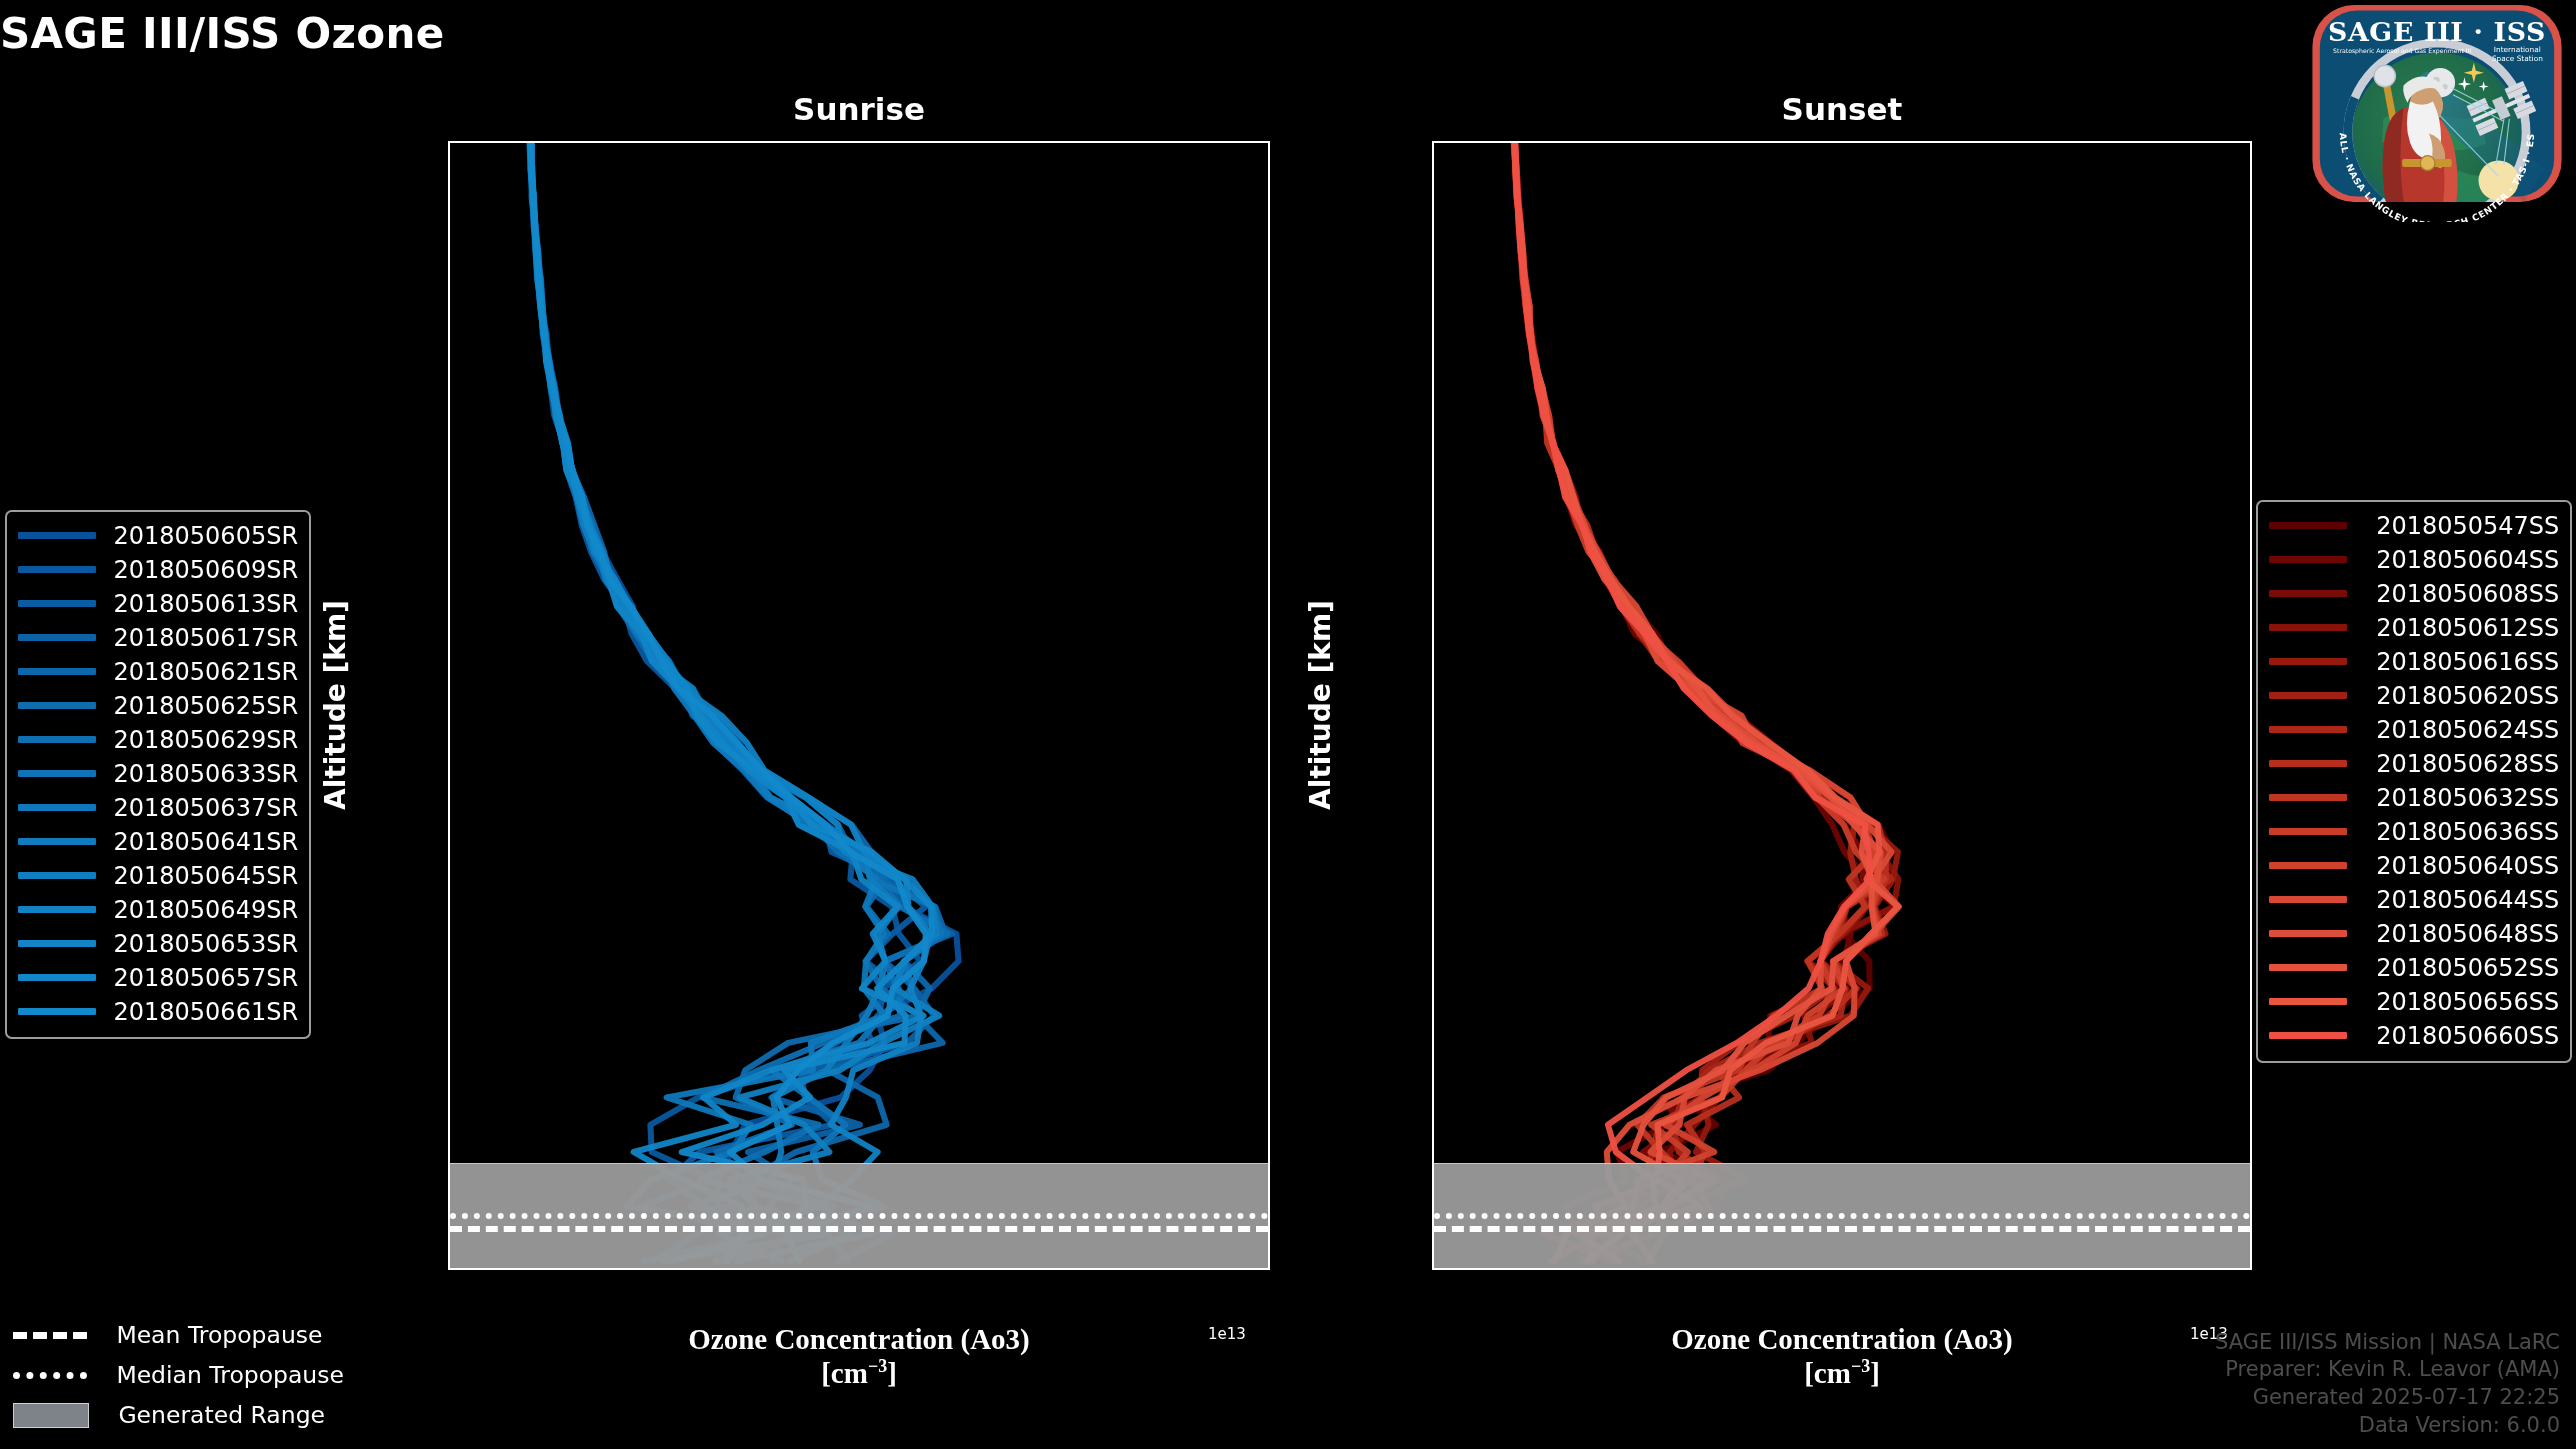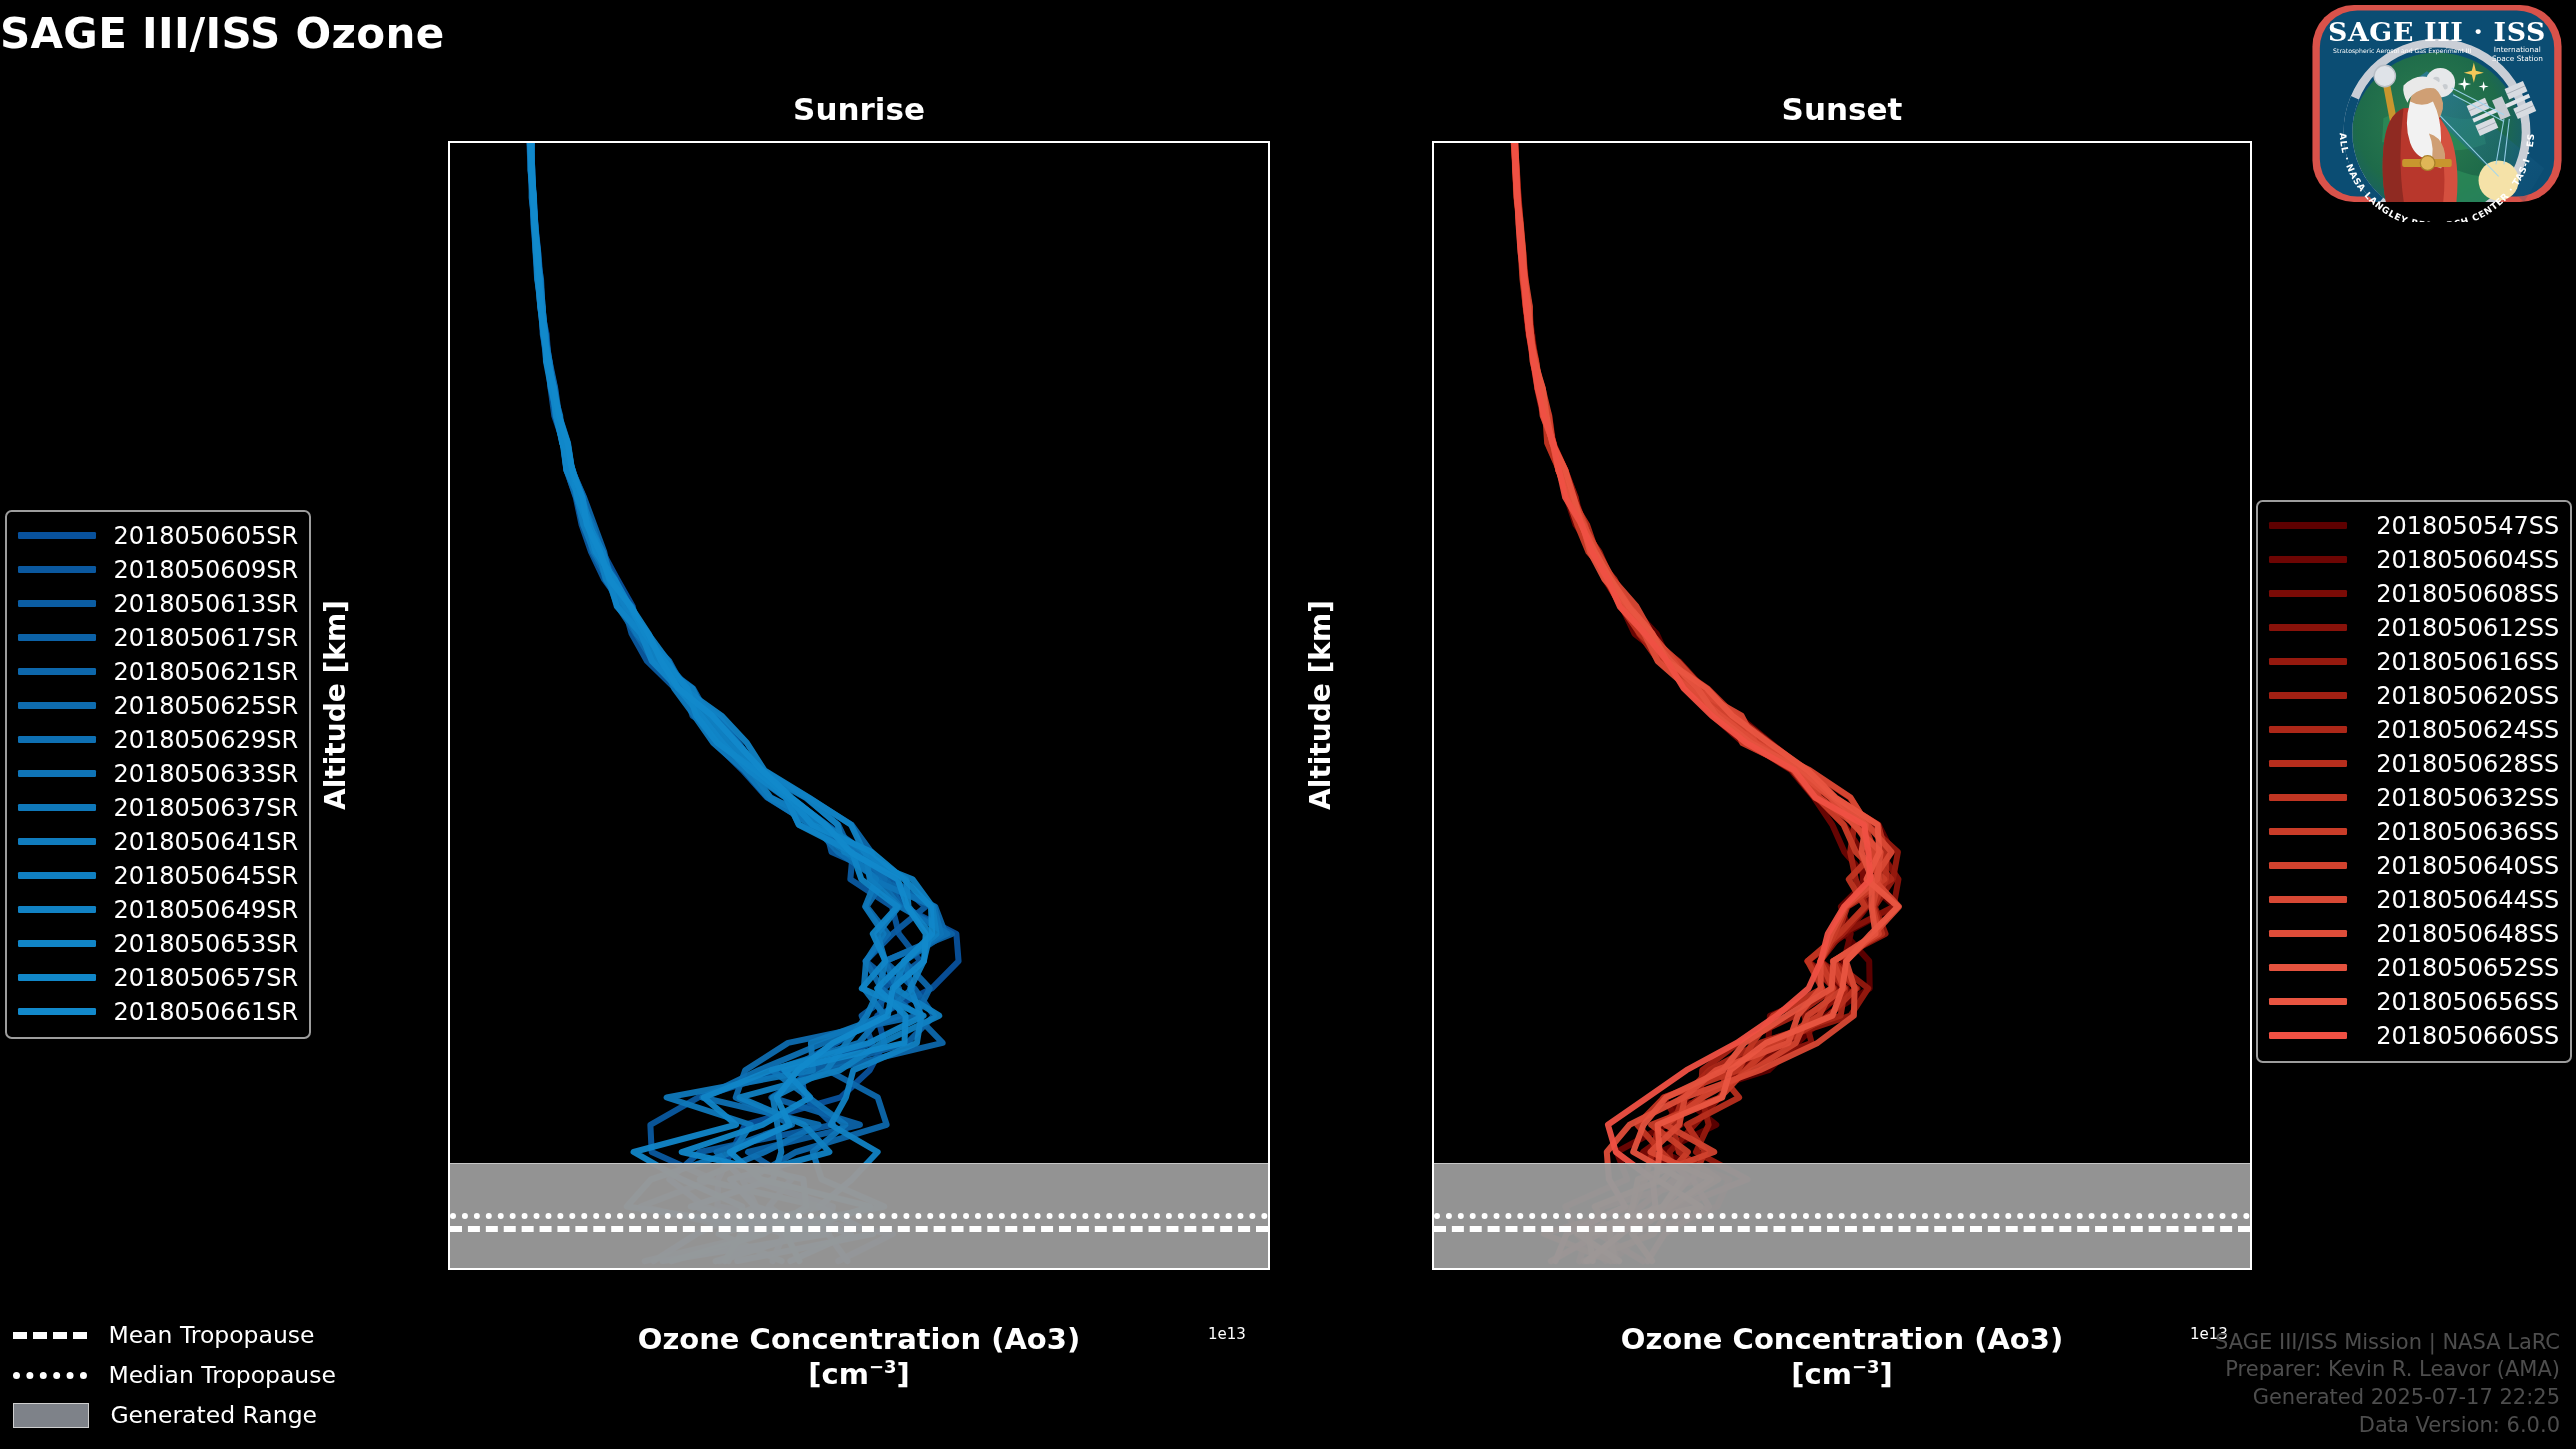--- a/index.html
+++ b/index.html
@@ -13,41 +13,41 @@
 
   
   .axes{position:absolute;border:2px solid #fff;box-sizing:border-box;background:#000;overflow:hidden;}
 
   
   .ytick{position:absolute;left:-11.4px;width:11.4px;height:2px;background:#fff;}
   .ytick-r{position:absolute;right:-11.4px;width:11.4px;height:2px;background:#fff;}
   .xtick{position:absolute;bottom:-11.4px;width:2px;height:11.4px;background:#fff;}
 
   .axis-name-y{position:absolute;font-size:28px;font-weight:bold;transform-origin:center center;white-space:nowrap;}
-  .axis-name-x{position:absolute;font-size:29px;font-weight:bold;text-align:center;line-height:1.18;}
+  .axis-name-x{position:absolute;font-size:29px;font-weight:bold;text-align:center;line-height:1.18;font-family:Liberation Serif, serif;}
   .exp-label{position:absolute;font-size:15px;}
 
   
   .tropo-band{position:absolute;left:0;right:0;background:#9a9a9a;opacity:.96;border-top:1.3px solid #d0d0d0;}
   .tropo-mean{position:absolute;left:0;right:0;height:0;border-top:6px dashed #fff;}
   .tropo-median{position:absolute;left:0;right:0;height:0;border-top:6px dotted #fff;}
 
   
   .legend-box{position:absolute;border:2px solid #9d9d9d;border-radius:6.7px;background:#000;padding:6.7px 10.7px 8px 10.7px;box-sizing:border-box;}
   .legend-row{display:flex;align-items:center;height:34px;}
   .legend-swatch{width:78px;height:6.7px;border-radius:1.3px;flex:0 0 auto;}
   .legend-text{font-size:24px;color:#fff;white-space:nowrap;}
   .legend-left .legend-text{margin-left:17.4px;}
   .legend-right{display:flex;flex-direction:column;}
   .legend-right .legend-text{margin-left:29px;}
 
   
   #tropo-legend{position:absolute;}
   #tropo-legend .legend-row{height:40px;}
-  #tropo-legend .legend-text{font-size:23.5px;margin-left:21px;}
+  #tropo-legend .legend-text{font-size:23.5px;margin-left:29px;}
   .sw-dash{width:74px;height:0;border-top:7.4px dashed #fff;}
   .sw-dot{width:74px;height:0;border-top:7.4px dotted #fff;}
   .sw-band{width:74px;height:23px;background:#7e8289;border:1.3px solid #cfcfcf;}
 
   
   #credits{position:absolute;right:16px;bottom:9.4px;text-align:right;color:#4d4d4d;font-size:21px;line-height:1.32;}
 
   
   #logo{position:absolute;right:5.4px;top:1.3px;width:268px;height:221px;}
 </style>

